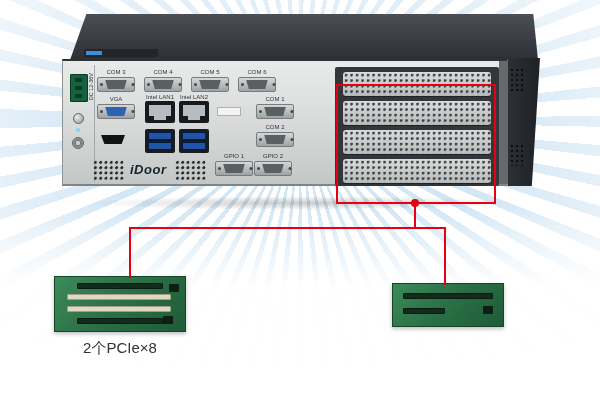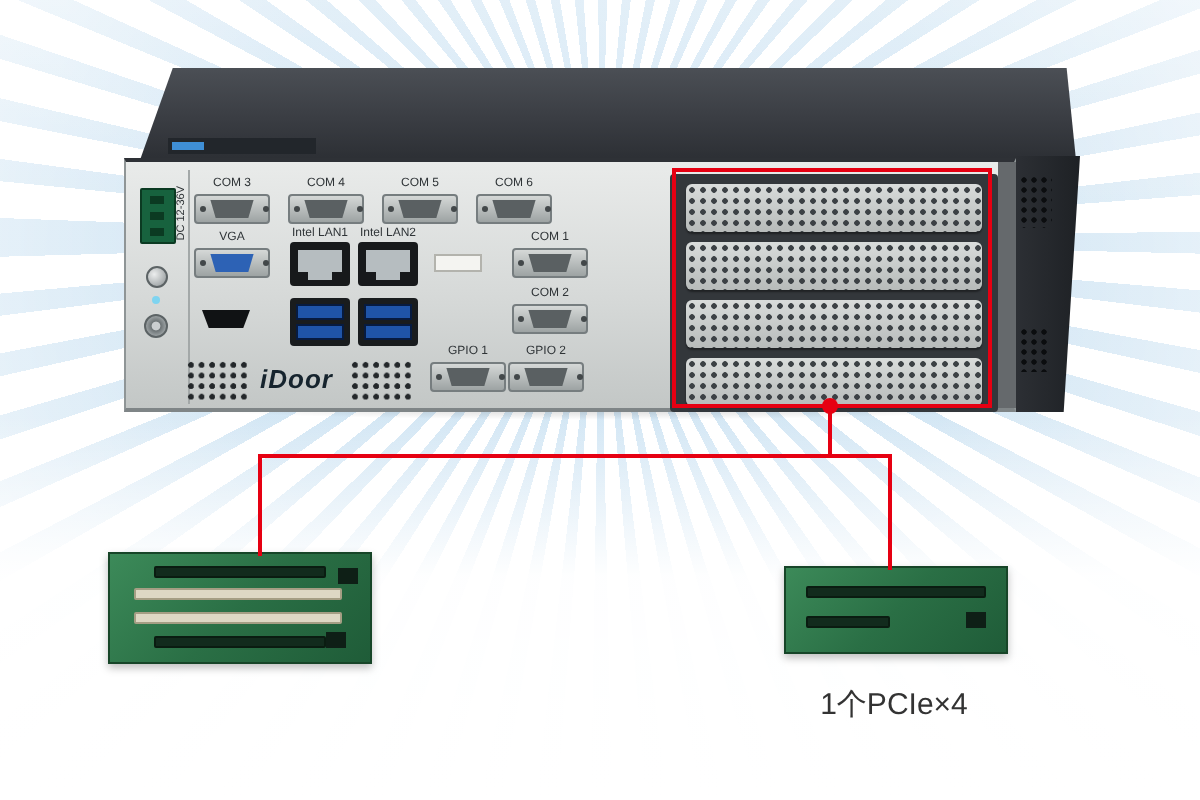--- a/index.html
+++ b/index.html
@@ -11,21 +11,21 @@
         background:repeating-conic-gradient(from -90deg at 300px 120px,
           rgba(176,211,236,.55) 0deg 2.1deg, rgba(255,255,255,0) 2.1deg 5.6deg);}
   .rays-fade{position:absolute;inset:0;
         background:linear-gradient(180deg, rgba(255,255,255,.35) 0%, rgba(255,255,255,0) 28%,
                    rgba(255,255,255,0) 52%, rgba(255,255,255,.97) 72%, #fff 100%),
                    radial-gradient(ellipse at 300px 130px, rgba(255,255,255,0) 45%, rgba(255,255,255,.85) 100%);}
 
   
   .shadow{position:absolute;left:80px;top:196px;width:440px;height:14px;z-index:1;
           background:radial-gradient(ellipse at center, rgba(0,0,0,.20), rgba(0,0,0,0) 70%);}
-  .chassis{position:absolute;left:62px;top:34px;width:478px;height:144px;z-index:2;}
+  .chassis{position:absolute;left:62px;top:14px;width:478px;height:144px;z-index:2;}
   .top-face{position:absolute;left:8px;top:0;width:468px;height:46px;
             background:linear-gradient(180deg,#4b4f55 0%,#3a3d43 55%,#2c2f34 100%);
             clip-path:polygon(3.5% 0,99% 0,100% 100%,0 100%);}
   .model-strip{position:absolute;left:14px;bottom:3px;width:74px;height:8px;background:#22262b;}
   .model-strip::before{content:"";position:absolute;left:2px;top:2px;width:16px;height:4px;background:#3f8fd6;}
   .side-face{position:absolute;right:0;top:44px;width:34px;height:128px;
              background:linear-gradient(90deg,#2d3035,#1e2125);
              clip-path:polygon(0 0,100% 0,76% 100%,0 100%);}
   .vent{position:absolute;background-image:radial-gradient(circle at 2px 2px,#0b0d0f 1.2px,transparent 1.5px);
         background-size:5px 5px;}
@@ -189,18 +189,18 @@
     <div class="chip" style="right:12px;bottom:7px"></div>
   </div>
 
   <div class="pcb pcb-right">
     <div class="slot dark" style="left:10px;top:9px;width:90px"></div>
     <div class="slot dark" style="left:10px;top:24px;width:42px"></div>
     <div class="chip" style="right:10px;top:22px"></div>
   </div>
 
   <div class="caption" style="left:58px;top:336px;width:124px">
+    <div>2个PCIe×8</div>
   </div>
   <div class="caption" style="left:385px;top:341px;width:124px">
-    <div>1个PCIe×4</div>
   </div>
 
 </div>
 
 </body></html>

